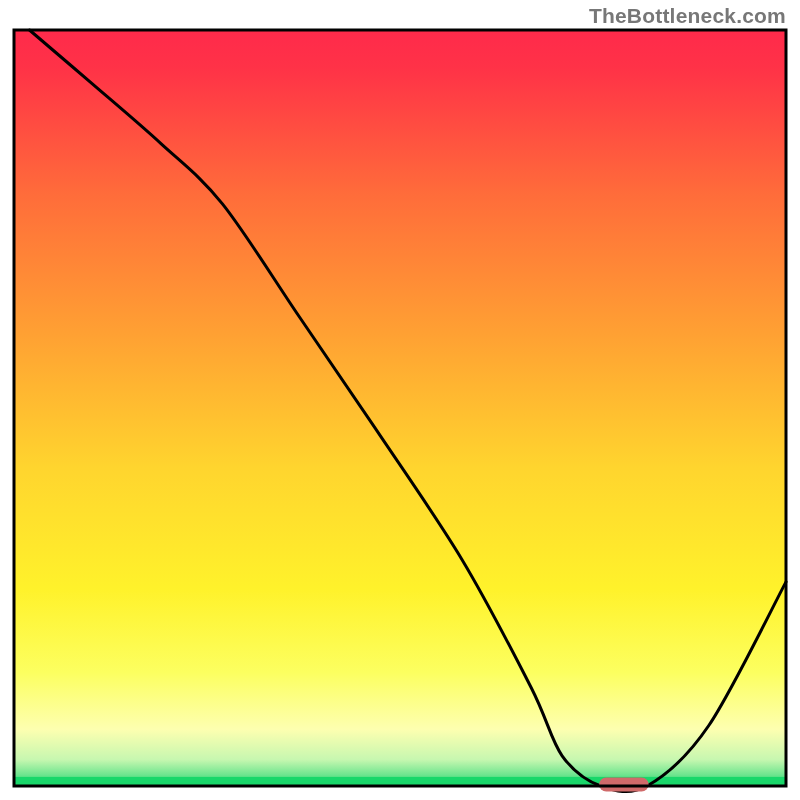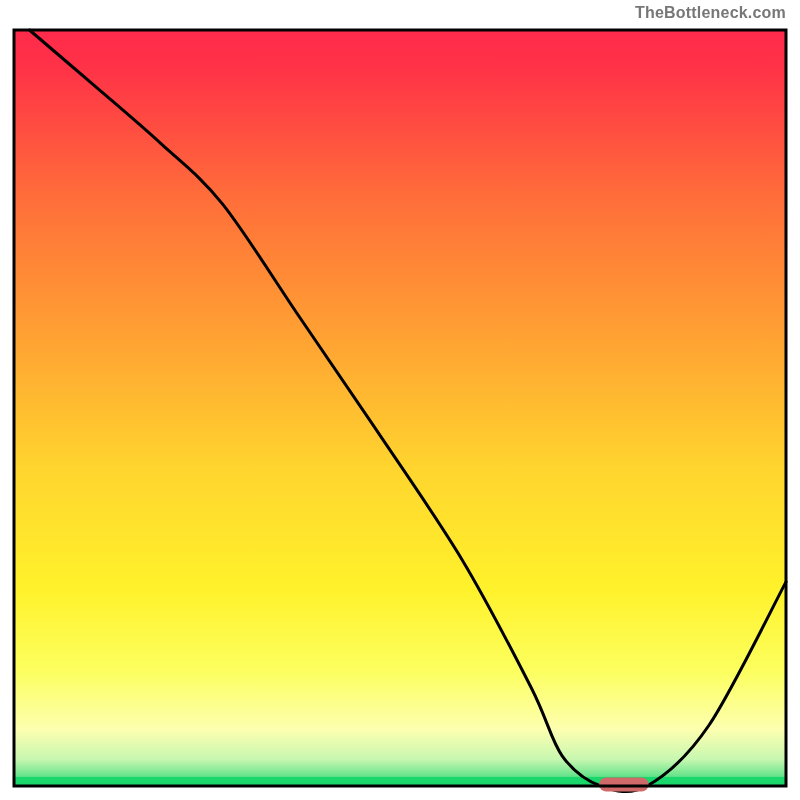--- a/index.html
+++ b/index.html
@@ -13,21 +13,21 @@
   }
   .container {
     position: relative;
     width: 800px;
     height: 800px;
   }
   .watermark {
     position: absolute;
     top: 4px;
     right: 14px;
-    font-size: 16px;
+    font-size: 21px;
     font-weight: 600;
     color: #777;
     letter-spacing: 0.2px;
   }
   svg {
     display: block;
   }
 </style>
 </head>
 <body>

